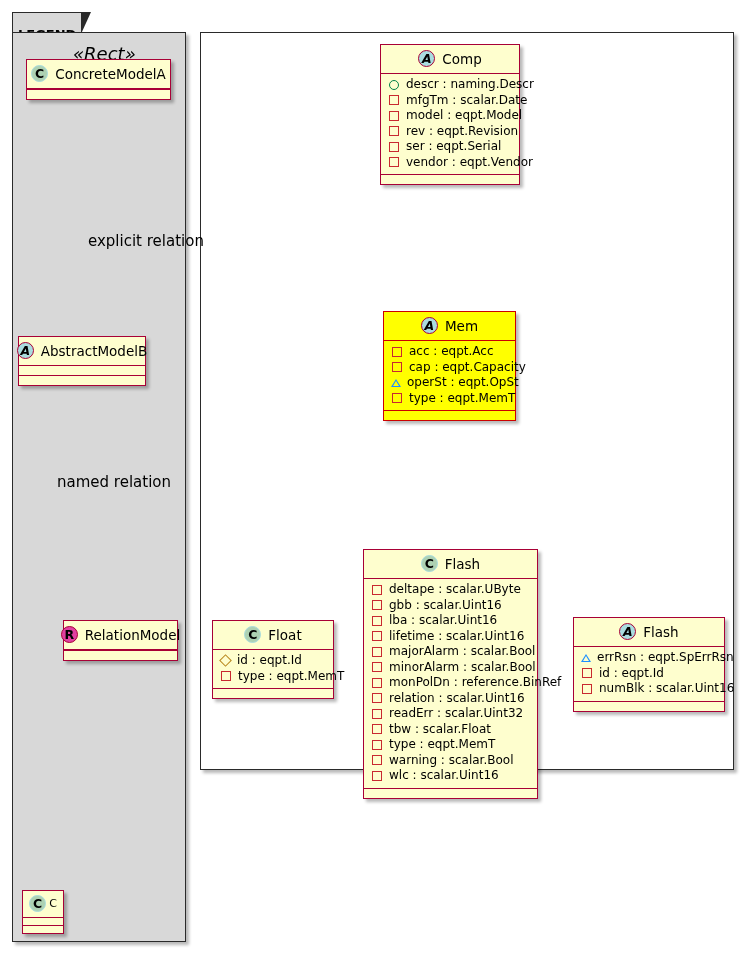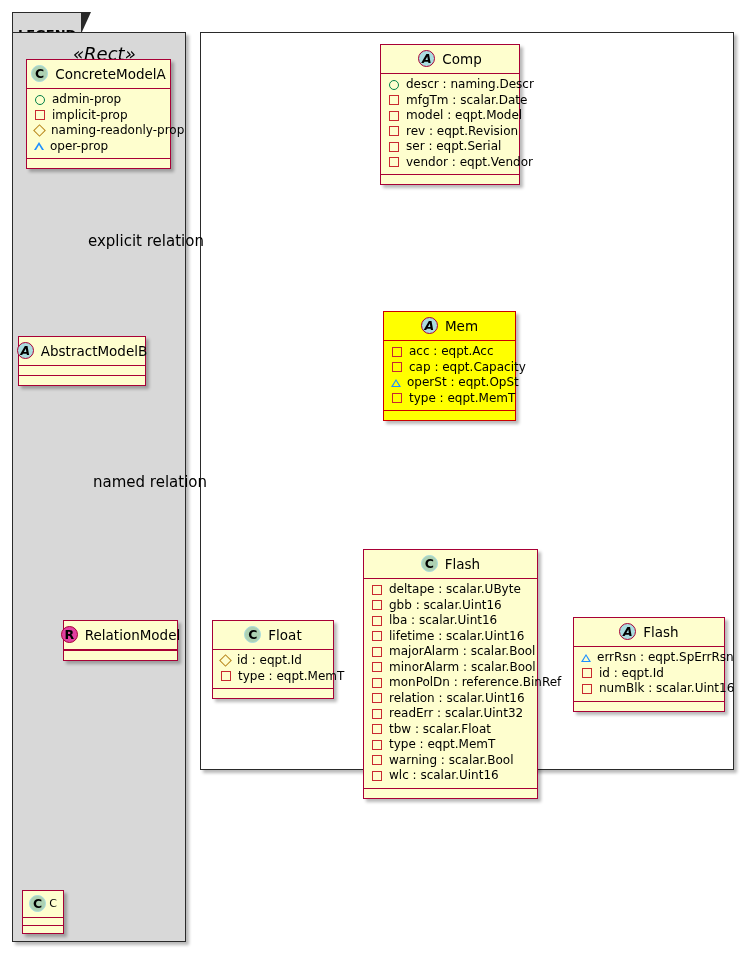--- a/index.html
+++ b/index.html
@@ -121,46 +121,28 @@
     <path d="M 450,311 L 450,184" fill="none" stroke="#A80036" stroke-width="1.5" marker-end="url(#hollowtri)"></path>
 
     <path d="M 272,620 L 414,426" fill="none" stroke="#A80036" stroke-width="1.5" marker-end="url(#hollowtri)"></path>
 
     <path d="M 450,551 L 450,426" fill="none" stroke="#A80036" stroke-width="1.5" marker-end="url(#hollowtri)"></path>
 
     <path d="M 627,617 L 487,426" fill="none" stroke="#A80036" stroke-width="1.5" marker-end="url(#hollowtri)"></path>
   </svg>
 
   <div class="edge-label" style="left:88px;top:232px;">explicit relation</div>
-  <div class="edge-label" style="left:57px;top:473px;margin-left:36px;">named relation</div>
+  <div class="edge-label" style="left:57px;top:473px;">named relation</div>
 
   <div class="cls" style="left:26px;top:59px;width:145px;">
     <div class="cls-title">
       <span class="badge C">C</span>
       <span class="cls-name">ConcreteModelA</span>
     </div>
     <div class="sep"></div>
-    <div class="cls-members">
-      <div class="mem">
-        <span class="gl circle"></span>
-        <span>admin-prop</span>
-      </div>
-      <div class="mem">
-        <span class="gl square"></span>
-        <span>implicit-prop</span>
-      </div>
-      <div class="mem">
-        <span class="gl diamond"></span>
-        <span>naming-readonly-prop</span>
-      </div>
-      <div class="mem">
-        <span class="gl triangle"></span>
-        <span>oper-prop</span>
-      </div>
-    </div>
     <div class="sep"></div>
     <div class="cls-foot"></div>
   </div>
 
   <div class="cls" style="left:18px;top:336px;width:128px;">
     <div class="cls-title">
       <span class="badge A">A</span>
       <span class="cls-name abs">AbstractModelB</span>
     </div>
     <div class="sep"></div>

